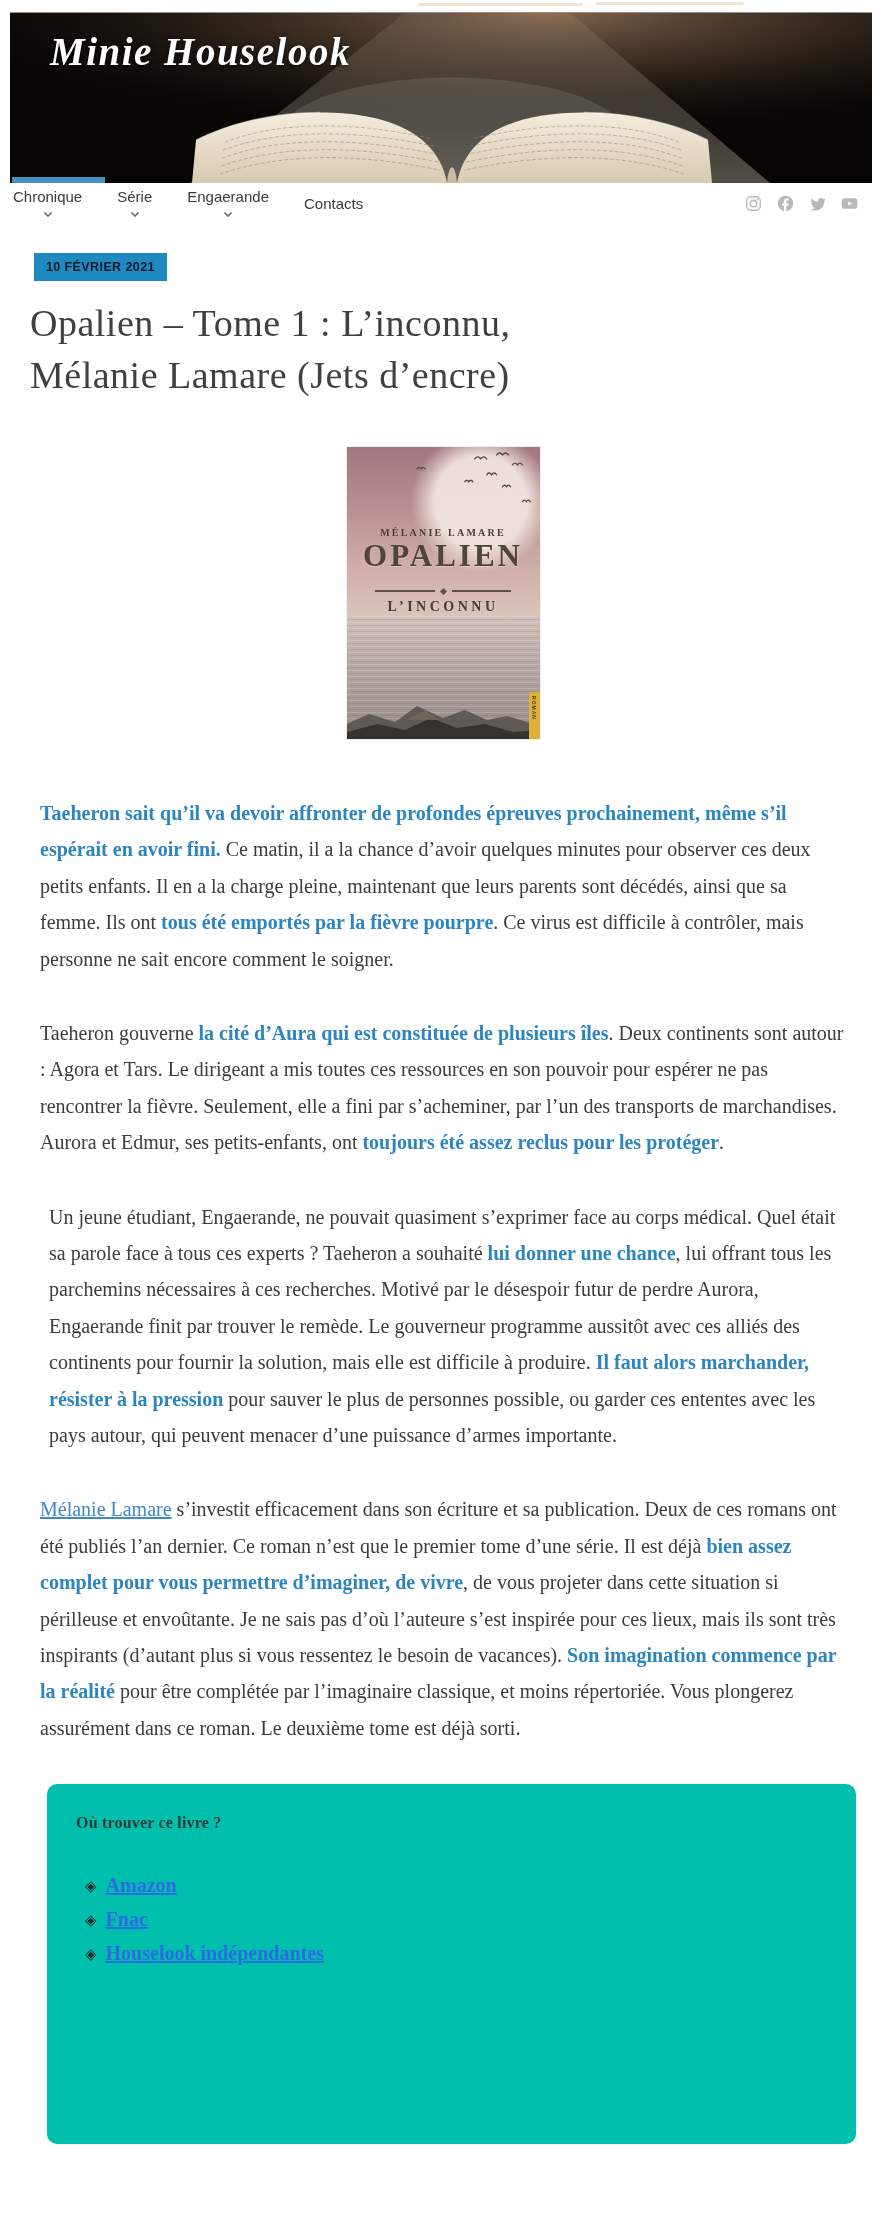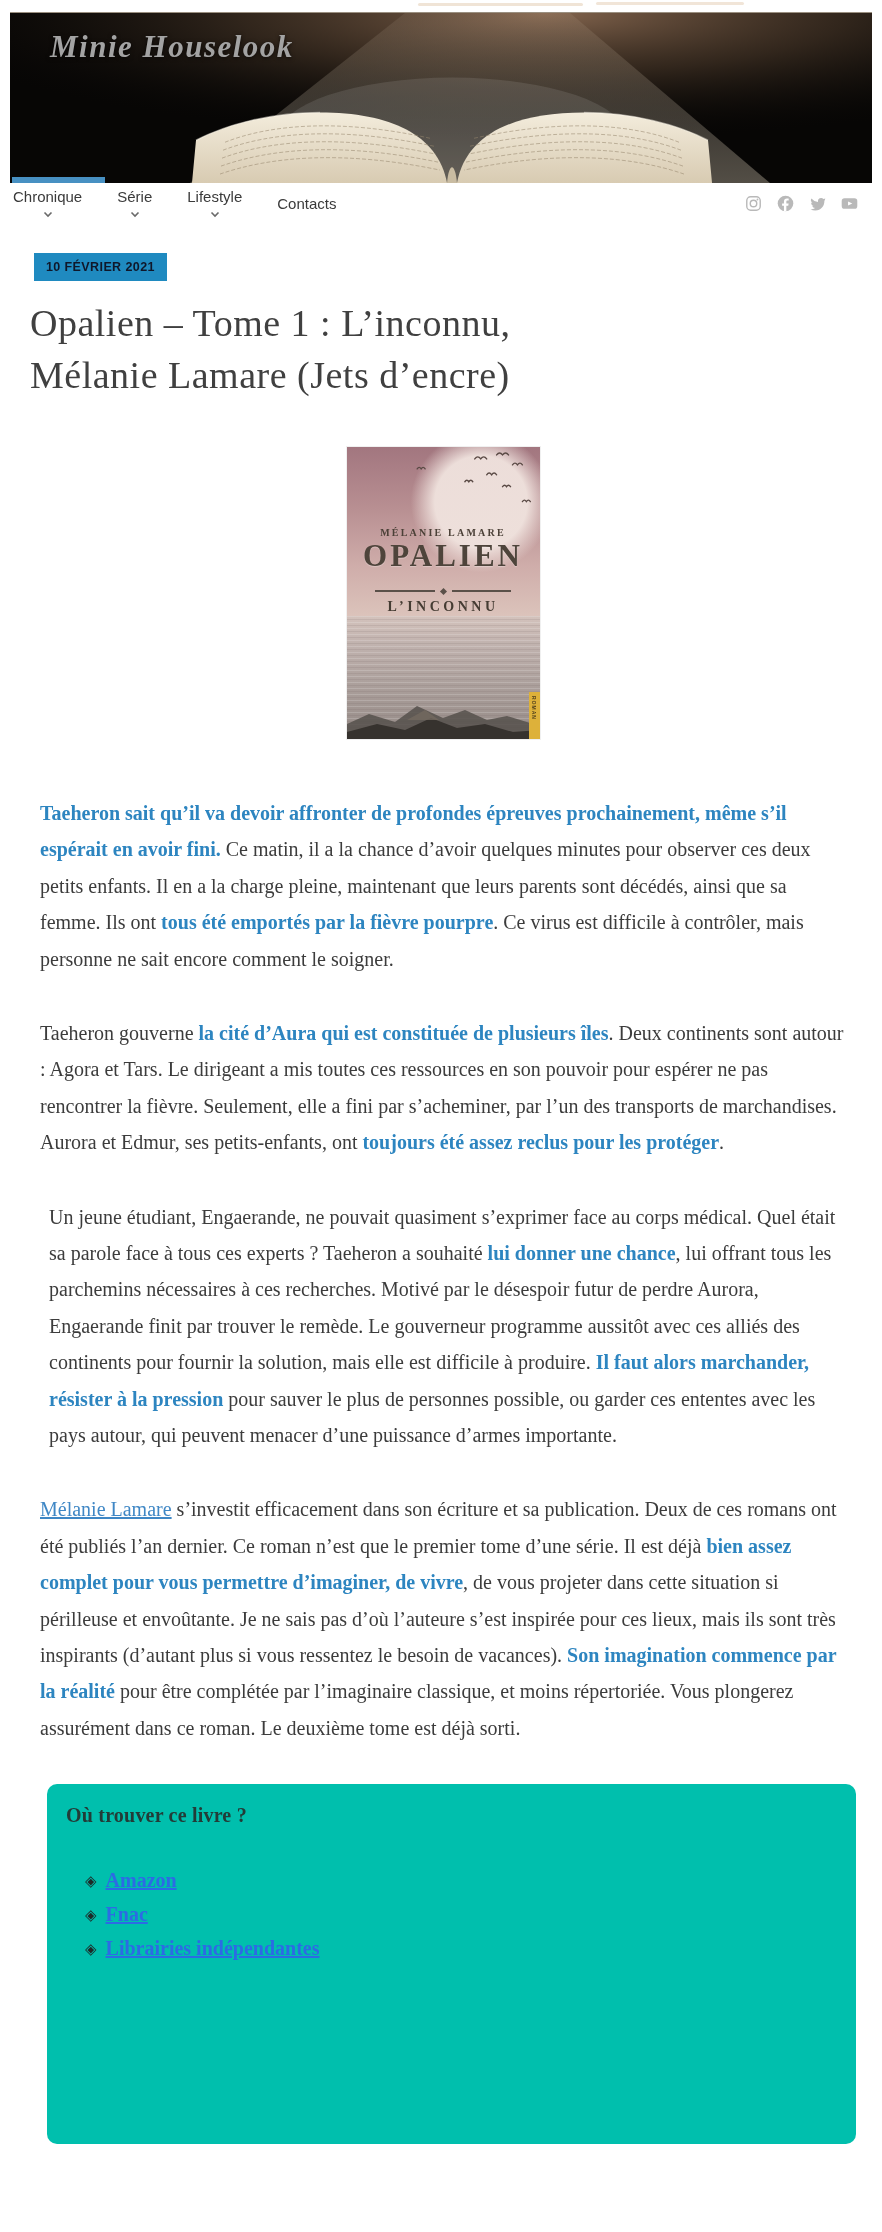--- a/index.html
+++ b/index.html
@@ -23,22 +23,22 @@
     height: 171px;
     background: #0a0806;
     border-top: 1px solid rgba(203,188,170,.75);
     overflow: hidden;
   }
   .hero svg { position: absolute; left: 0; top: 0; width: 100%; height: 100%; }
   .site-title {
     position: absolute; left: 40px; top: 16px;
     font-family: "Liberation Serif", serif;
     font-style: italic; font-weight: bold;
-    font-size: 31px; letter-spacing: 1.5px;
-    color: #a3a3a3;
+    font-size: 39px; letter-spacing: 1.5px;
+    color: #ffffff;
     text-shadow: 0 1px 4px rgba(0,0,0,.7);
     text-align: center;
   }
   .nav-indicator {
     position: absolute; left: 2px; bottom: 0;
     width: 93px; height: 6px;
     background: #4790c2;
   }
 
   
@@ -115,22 +115,22 @@
   .author-link { color: #3f87c5; text-decoration: underline; cursor: pointer; }
 
   
   .where-box {
     margin: 20px 0 0 17px;
     background: #00bfad;
     border-radius: 10px;
     height: 360px;
     padding: 16px 20px 0 15px;
   }
-  .where-box h2 { margin: 4px; font-family: "Liberation Serif", serif;
-    font-size: 20px; font-weight: bold; color: #223c38; letter-spacing: .2px; }
+  .where-box h2 { margin: 14px; font-family: "Liberation Serif", serif;
+    font-size: 16px; font-weight: bold; color: #223c38; letter-spacing: .2px; }
   .where-box ul { list-style: none; margin: 42px 0 0; padding: 0 0 0 23px; }
   .where-box li { display: flex; align-items: center; gap: 9px; margin-bottom: 11px;
     font-family: "Liberation Serif", serif; font-size: 20px; font-weight: bold; }
   .bullet { color: #1d2a28; font-family: "DejaVu Sans", sans-serif; font-size: 15px; }
   .where-link { color: #2c6be4; text-decoration: underline; cursor: pointer; }
 </style>
 </head>
 <body>
 
 <div class="top-strip">
@@ -190,21 +190,21 @@
             <path d="M1.5 1.5 L5 5 L8.5 1.5"></path>
           </svg>
         </a>
         <a class="nav-item">
           <span>Série</span>
           <svg width="10" height="7" viewBox="0 0 10 7" fill="none" stroke="#6a6a6a" stroke-width="1.6">
             <path d="M1.5 1.5 L5 5 L8.5 1.5"></path>
           </svg>
         </a>
         <a class="nav-item">
-          <span>Lifestyle</span>
+          <span>Engaerande</span>
           <svg width="10" height="7" viewBox="0 0 10 7" fill="none" stroke="#6a6a6a" stroke-width="1.6">
             <path d="M1.5 1.5 L5 5 L8.5 1.5"></path>
           </svg>
         </a>
         <a class="nav-item">
           <span>Contacts</span>
         </a>
       </div>
     <div class="social" id="social-icons">
         <a>
@@ -287,18 +287,18 @@
           <li>
             <span class="bullet">◈</span>
             <a class="where-link">Amazon</a>
           </li>
           <li>
             <span class="bullet">◈</span>
             <a class="where-link">Fnac</a>
           </li>
           <li>
             <span class="bullet">◈</span>
-            <a class="where-link">Librairies indépendantes</a>
+            <a class="where-link">Houselook indépendantes</a>
           </li>
         </ul>
     </aside>
   </article>
 </main>
 
 </body></html>

